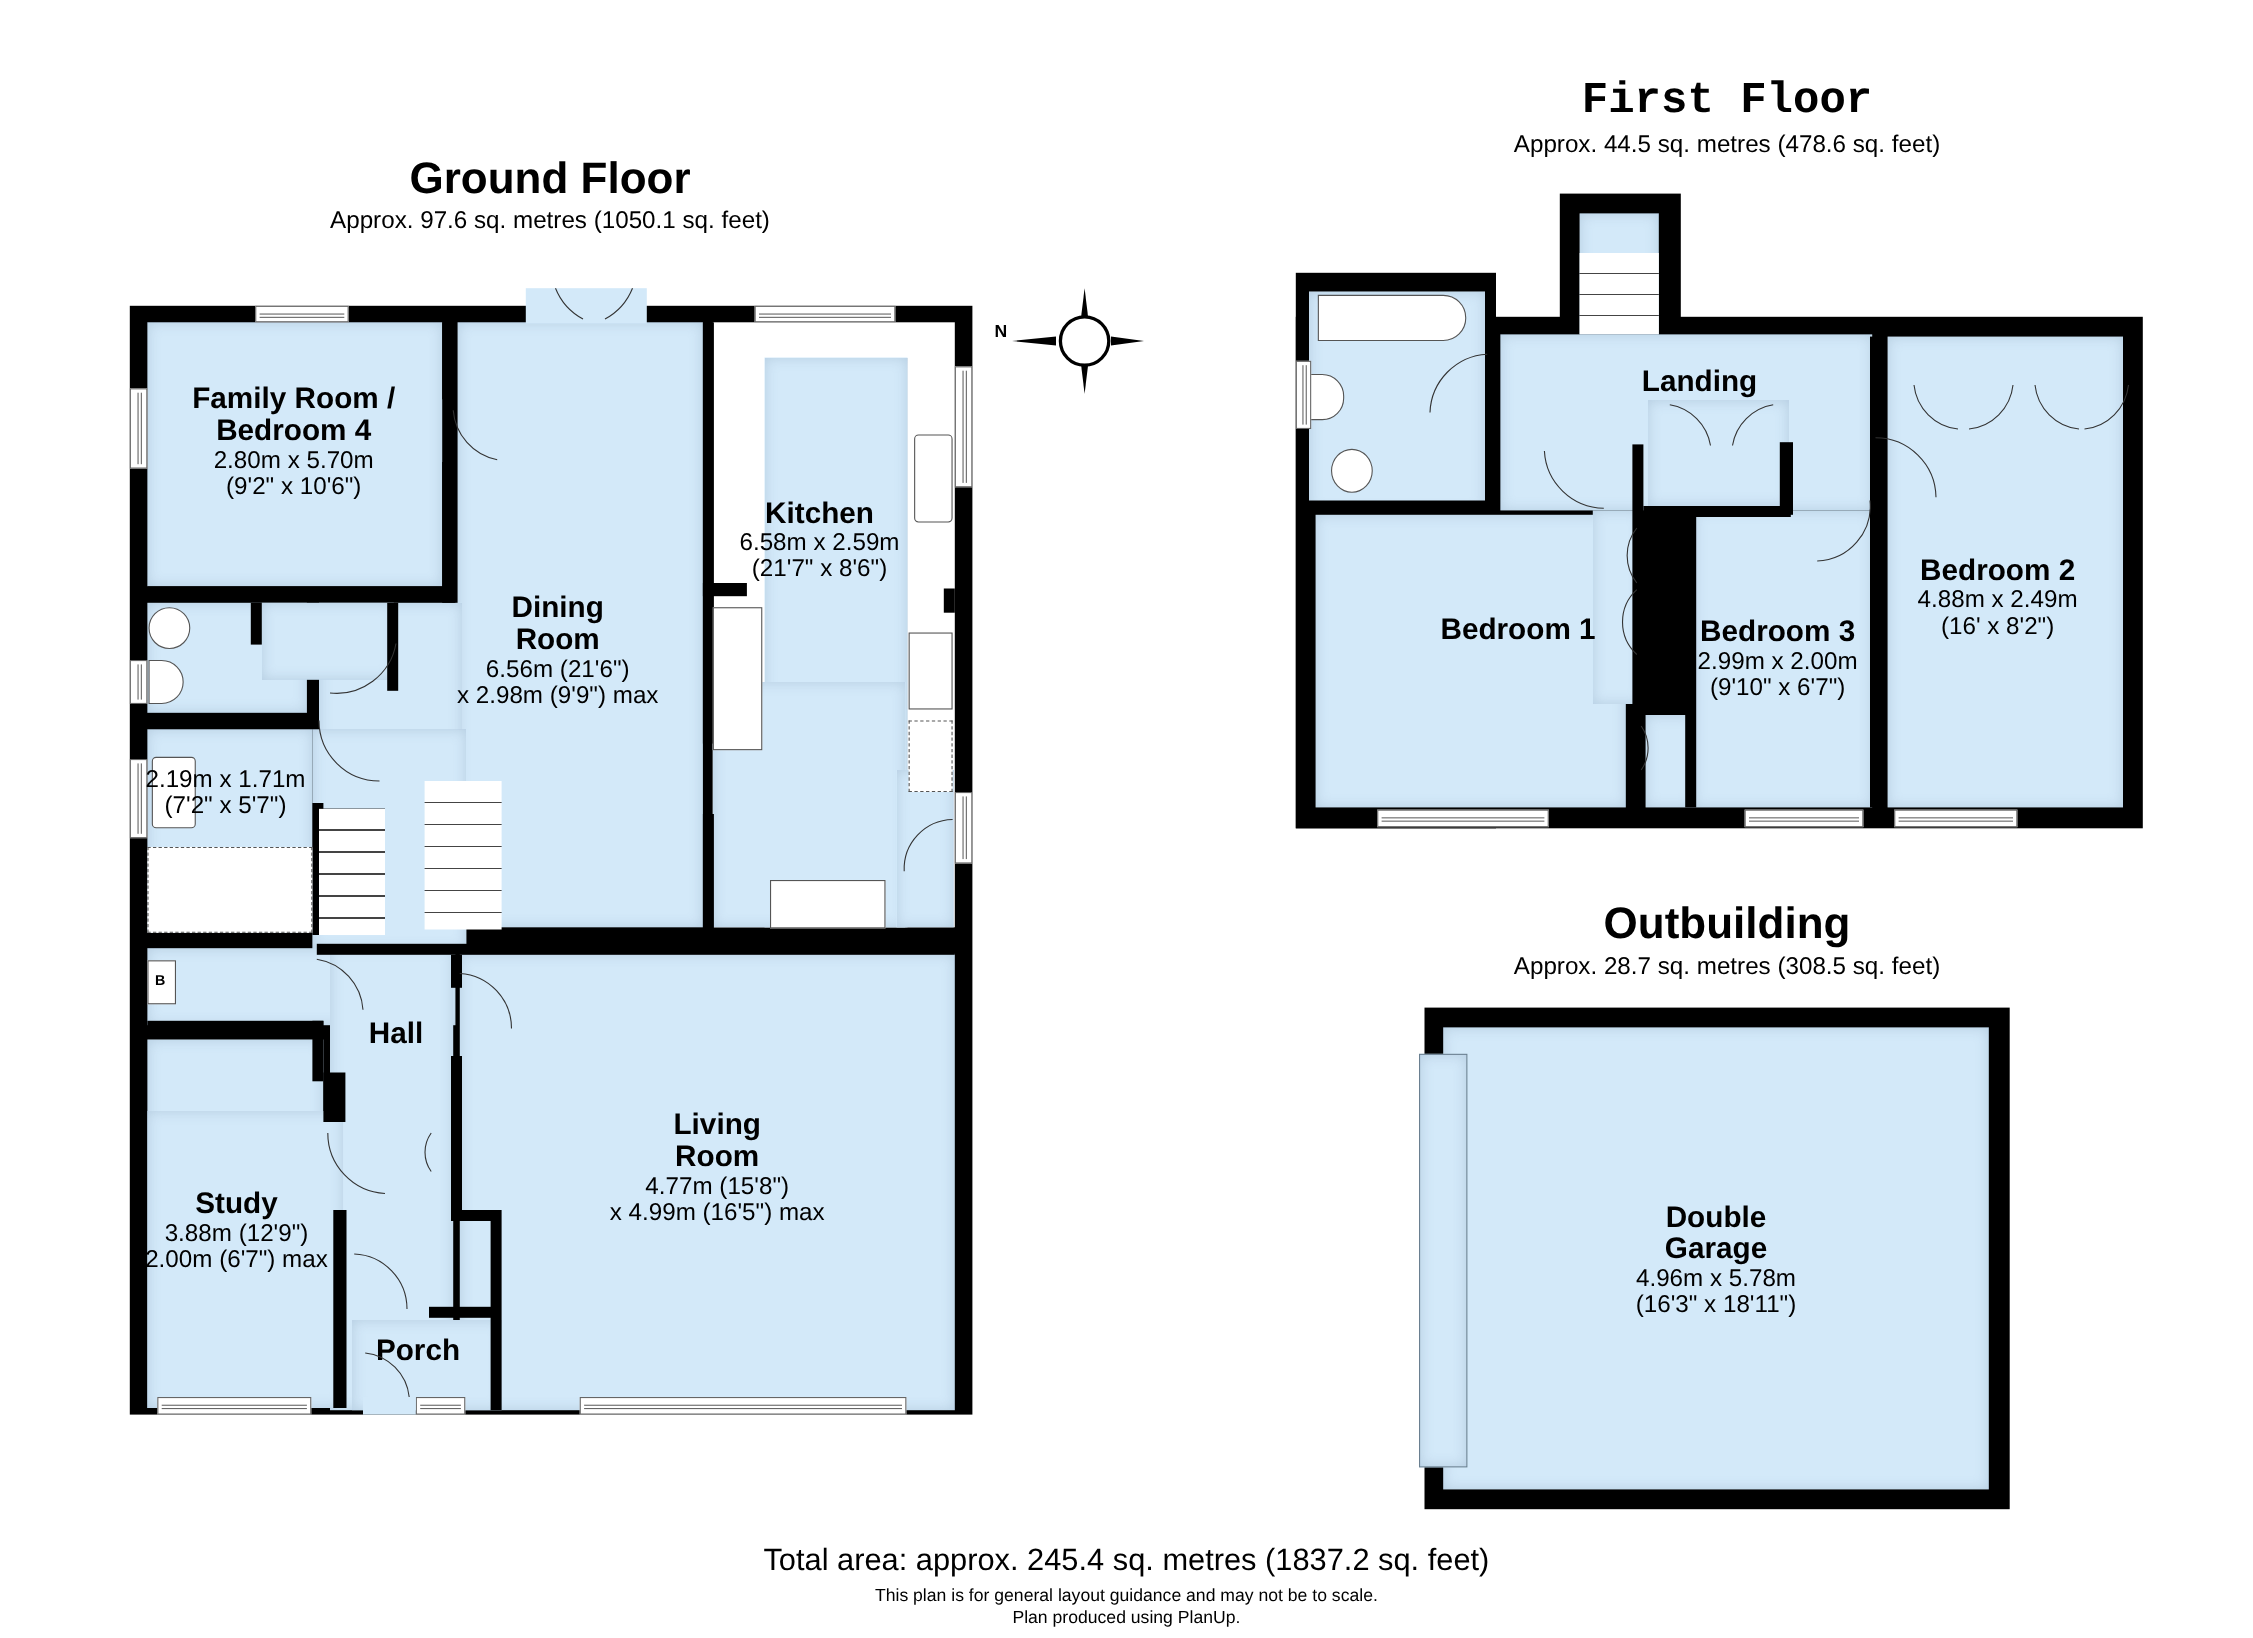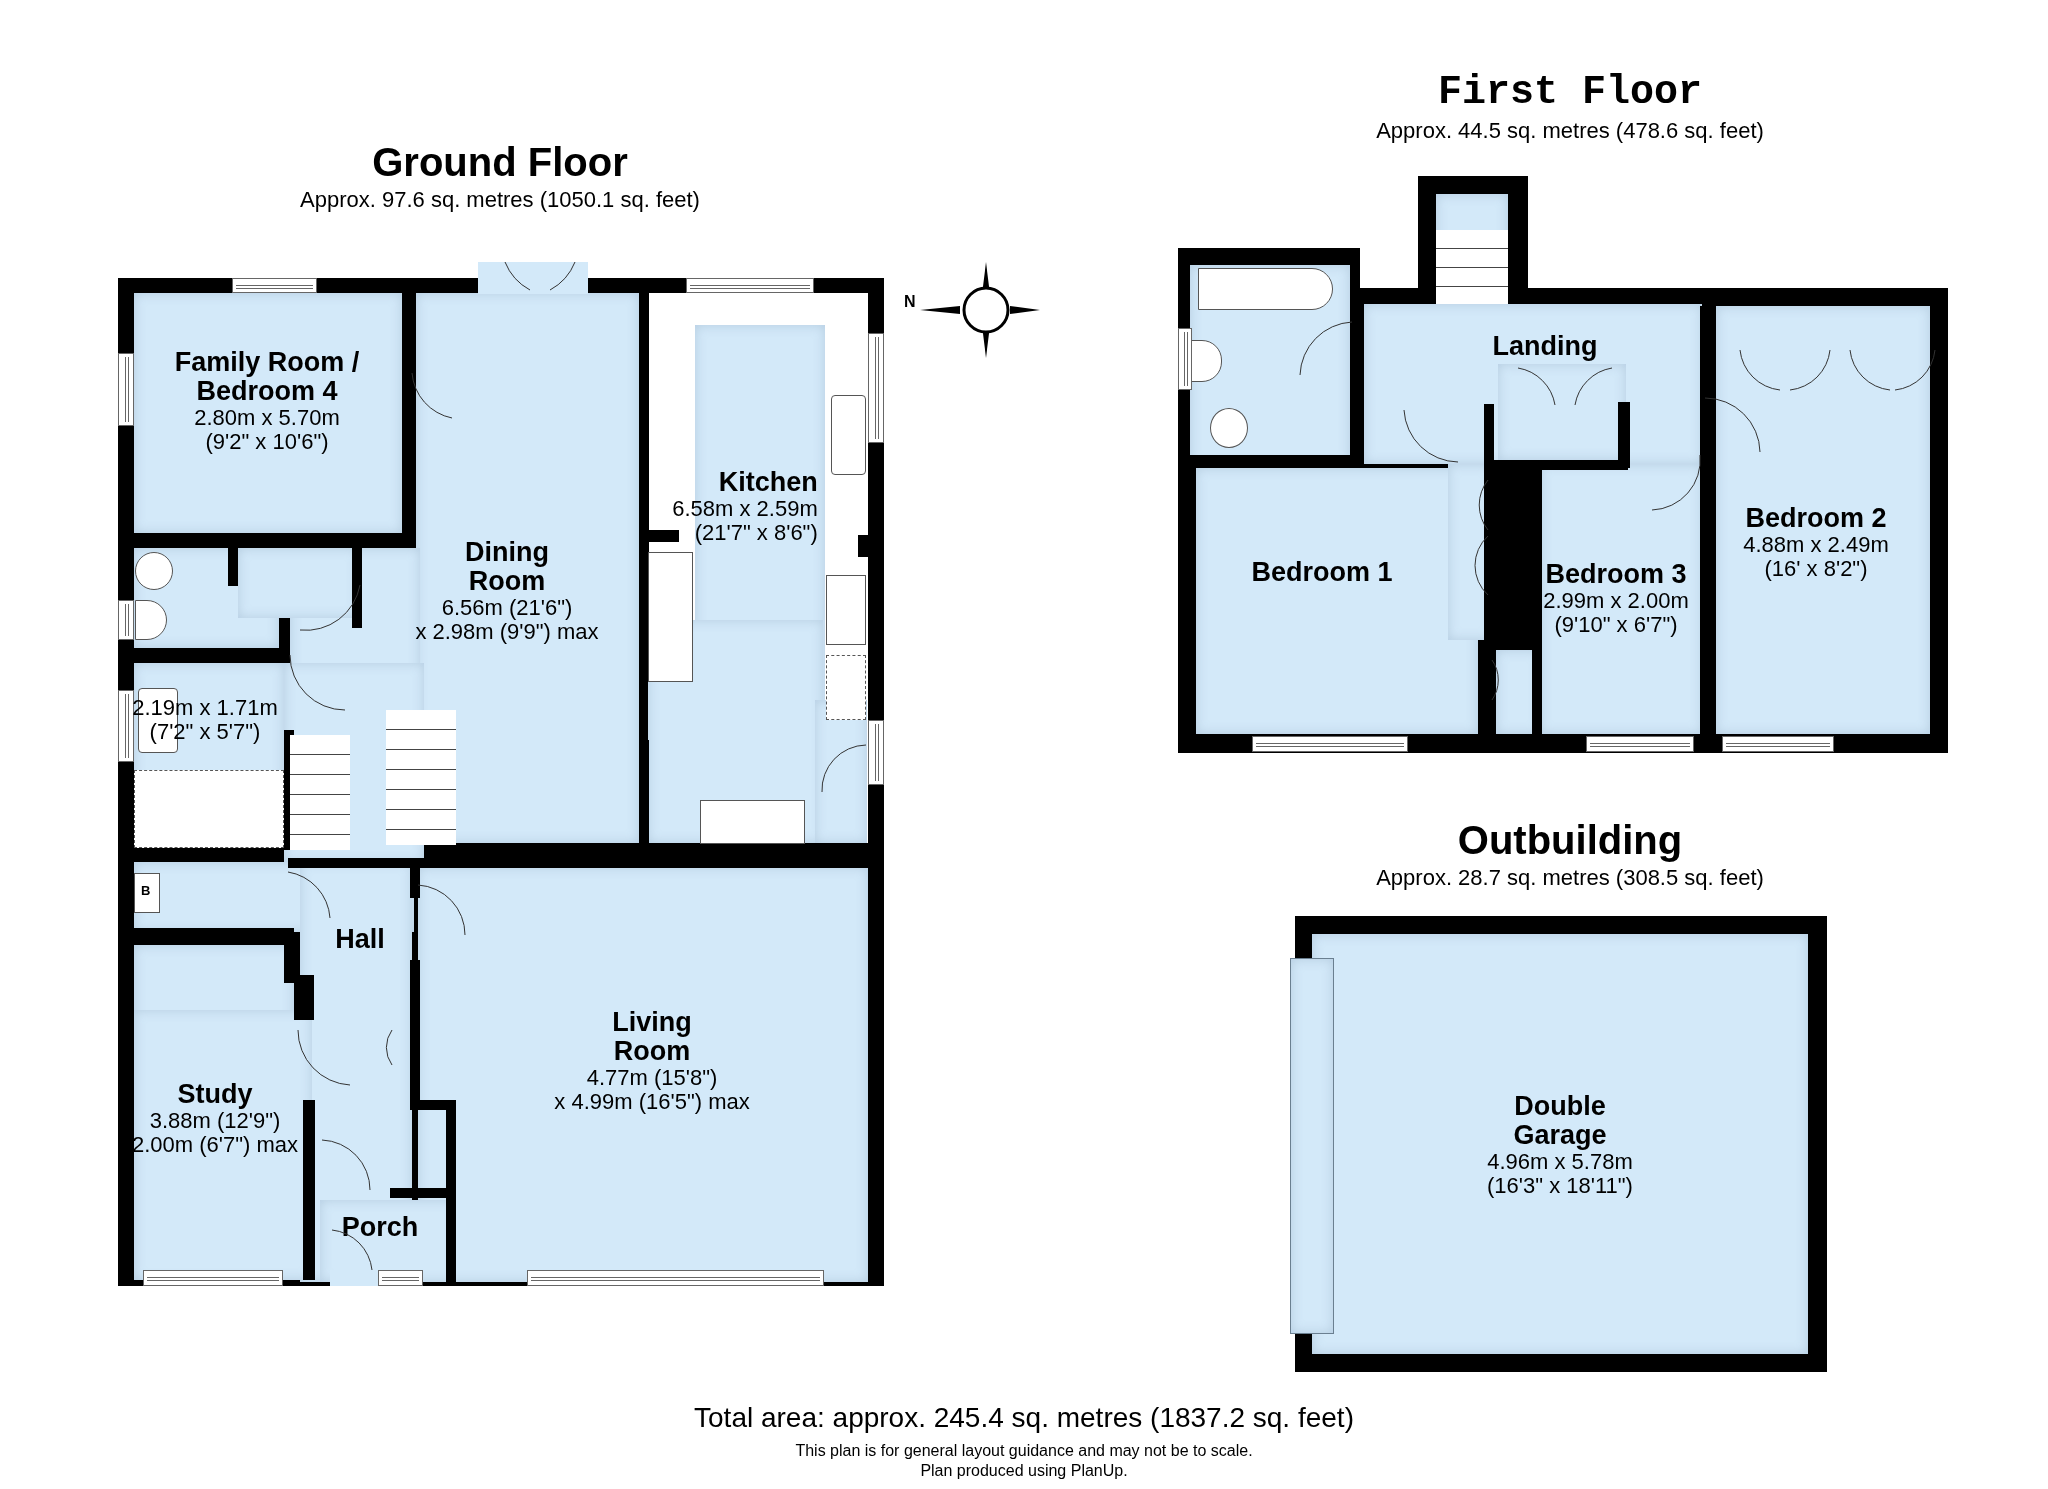--- a/index.html
+++ b/index.html
@@ -108,21 +108,21 @@
     <span class="name">Bedroom 4</span>
     <span class="dim">2.80m x 5.70m</span>
     <span class="dim">(9'2" x 10'6")</span>
   </div>
   <div class="label" style="left:507px;top:538px;">
     <span class="name">Dining</span>
     <span class="name">Room</span>
     <span class="dim">6.56m (21'6")</span>
     <span class="dim">x 2.98m (9'9") max</span>
   </div>
-  <div class="label" style="left:745px;top:468px;text-align:right;">
+  <div class="label" style="left:745px;top:452px;">
     <span class="name">Kitchen</span>
     <span class="dim">6.58m x 2.59m</span>
     <span class="dim">(21'7" x 8'6")</span>
   </div>
   <div class="label" style="left:205px;top:696px;">
     <span class="dim">2.19m x 1.71m</span>
     <span class="dim">(7'2" x 5'7")</span>
   </div>
   <div class="label" style="left:360px;top:925px;text-align:right;">
     <span class="name">Hall</span>
@@ -182,21 +182,21 @@
   <div class="wall" style="left:1618px;top:402px;width:12px;height:66px;"></div>
 
   <div class="win v" style="left:1178px;top:328px;width:14px;height:62px;"></div>
   <div class="win" style="left:1252px;top:736px;width:156px;height:16px;"></div>
   <div class="win" style="left:1586px;top:736px;width:108px;height:16px;"></div>
   <div class="win" style="left:1722px;top:736px;width:112px;height:16px;"></div>
 
   <div class="label" style="left:1545px;top:332px;">
     <span class="name">Landing</span>
   </div>
-  <div class="label" style="left:1322px;top:558px;">
+  <div class="label" style="left:1380px;top:558px;">
     <span class="name">Bedroom 1</span>
   </div>
   <div class="label" style="left:1616px;top:560px;">
     <span class="name">Bedroom 3</span>
     <span class="dim">2.99m x 2.00m</span>
     <span class="dim">(9'10" x 6'7")</span>
   </div>
   <div class="label" style="left:1816px;top:504px;">
     <span class="name">Bedroom 2</span>
     <span class="dim">4.88m x 2.49m</span>

